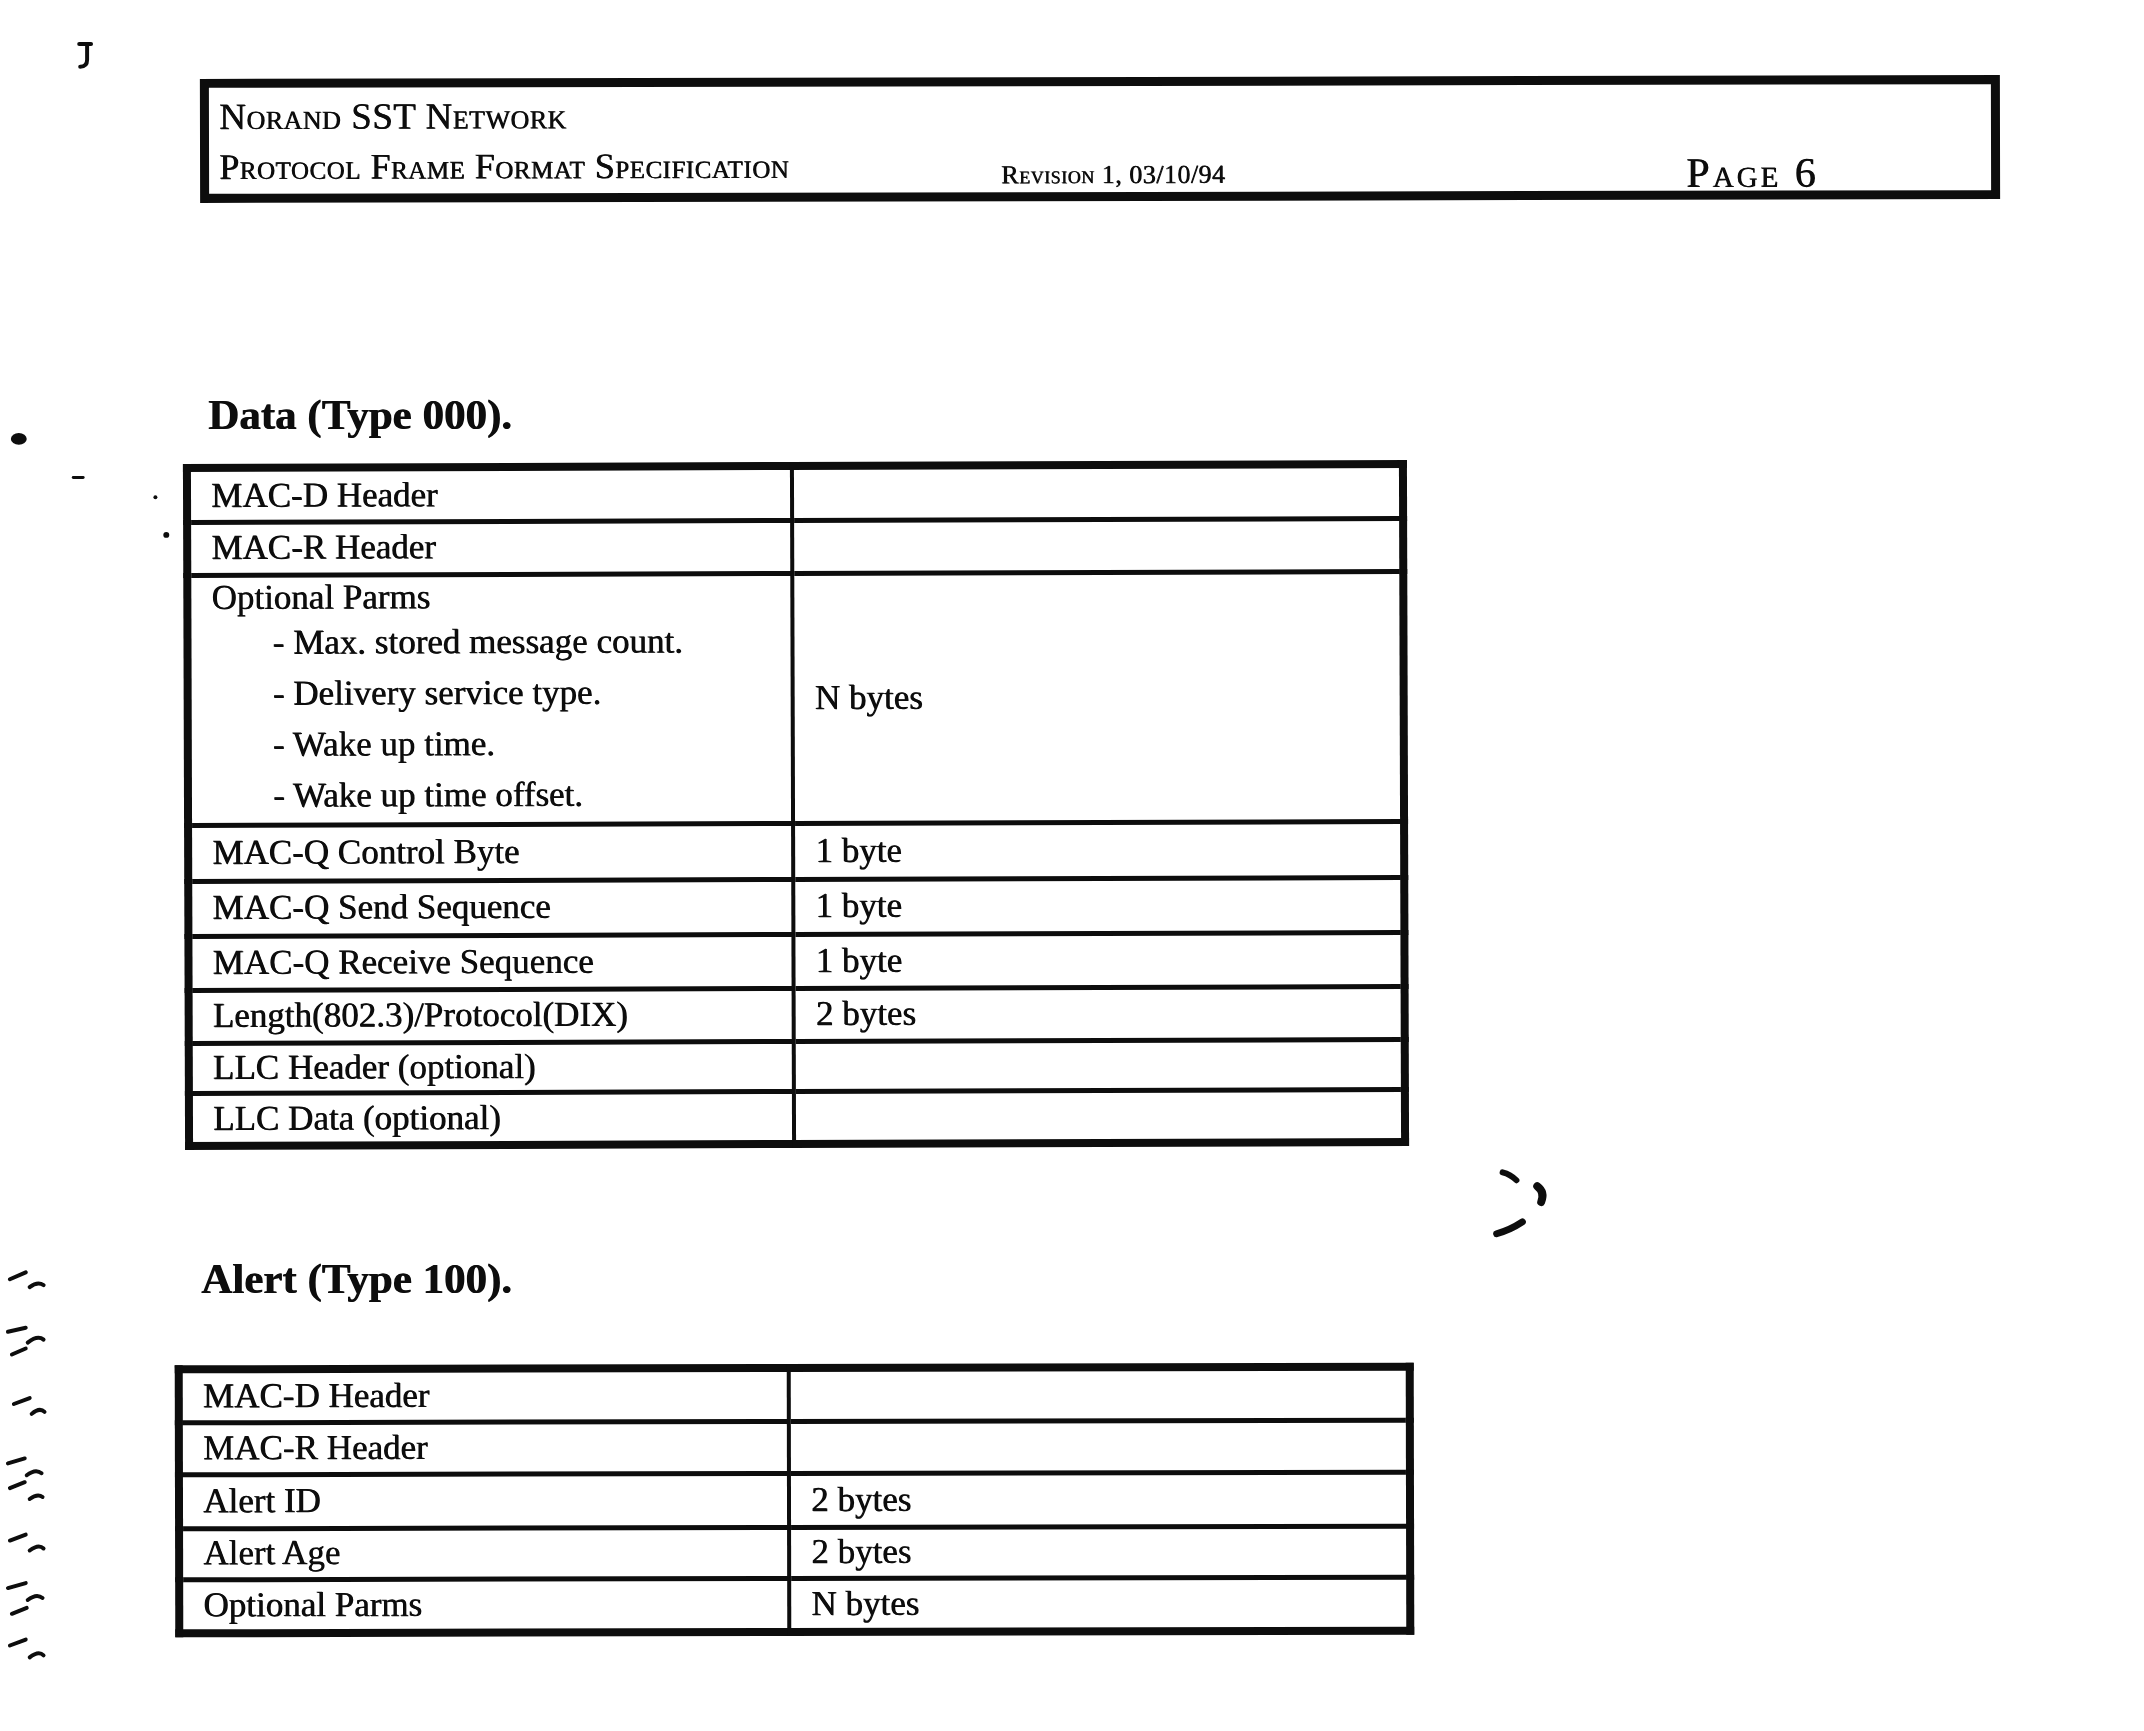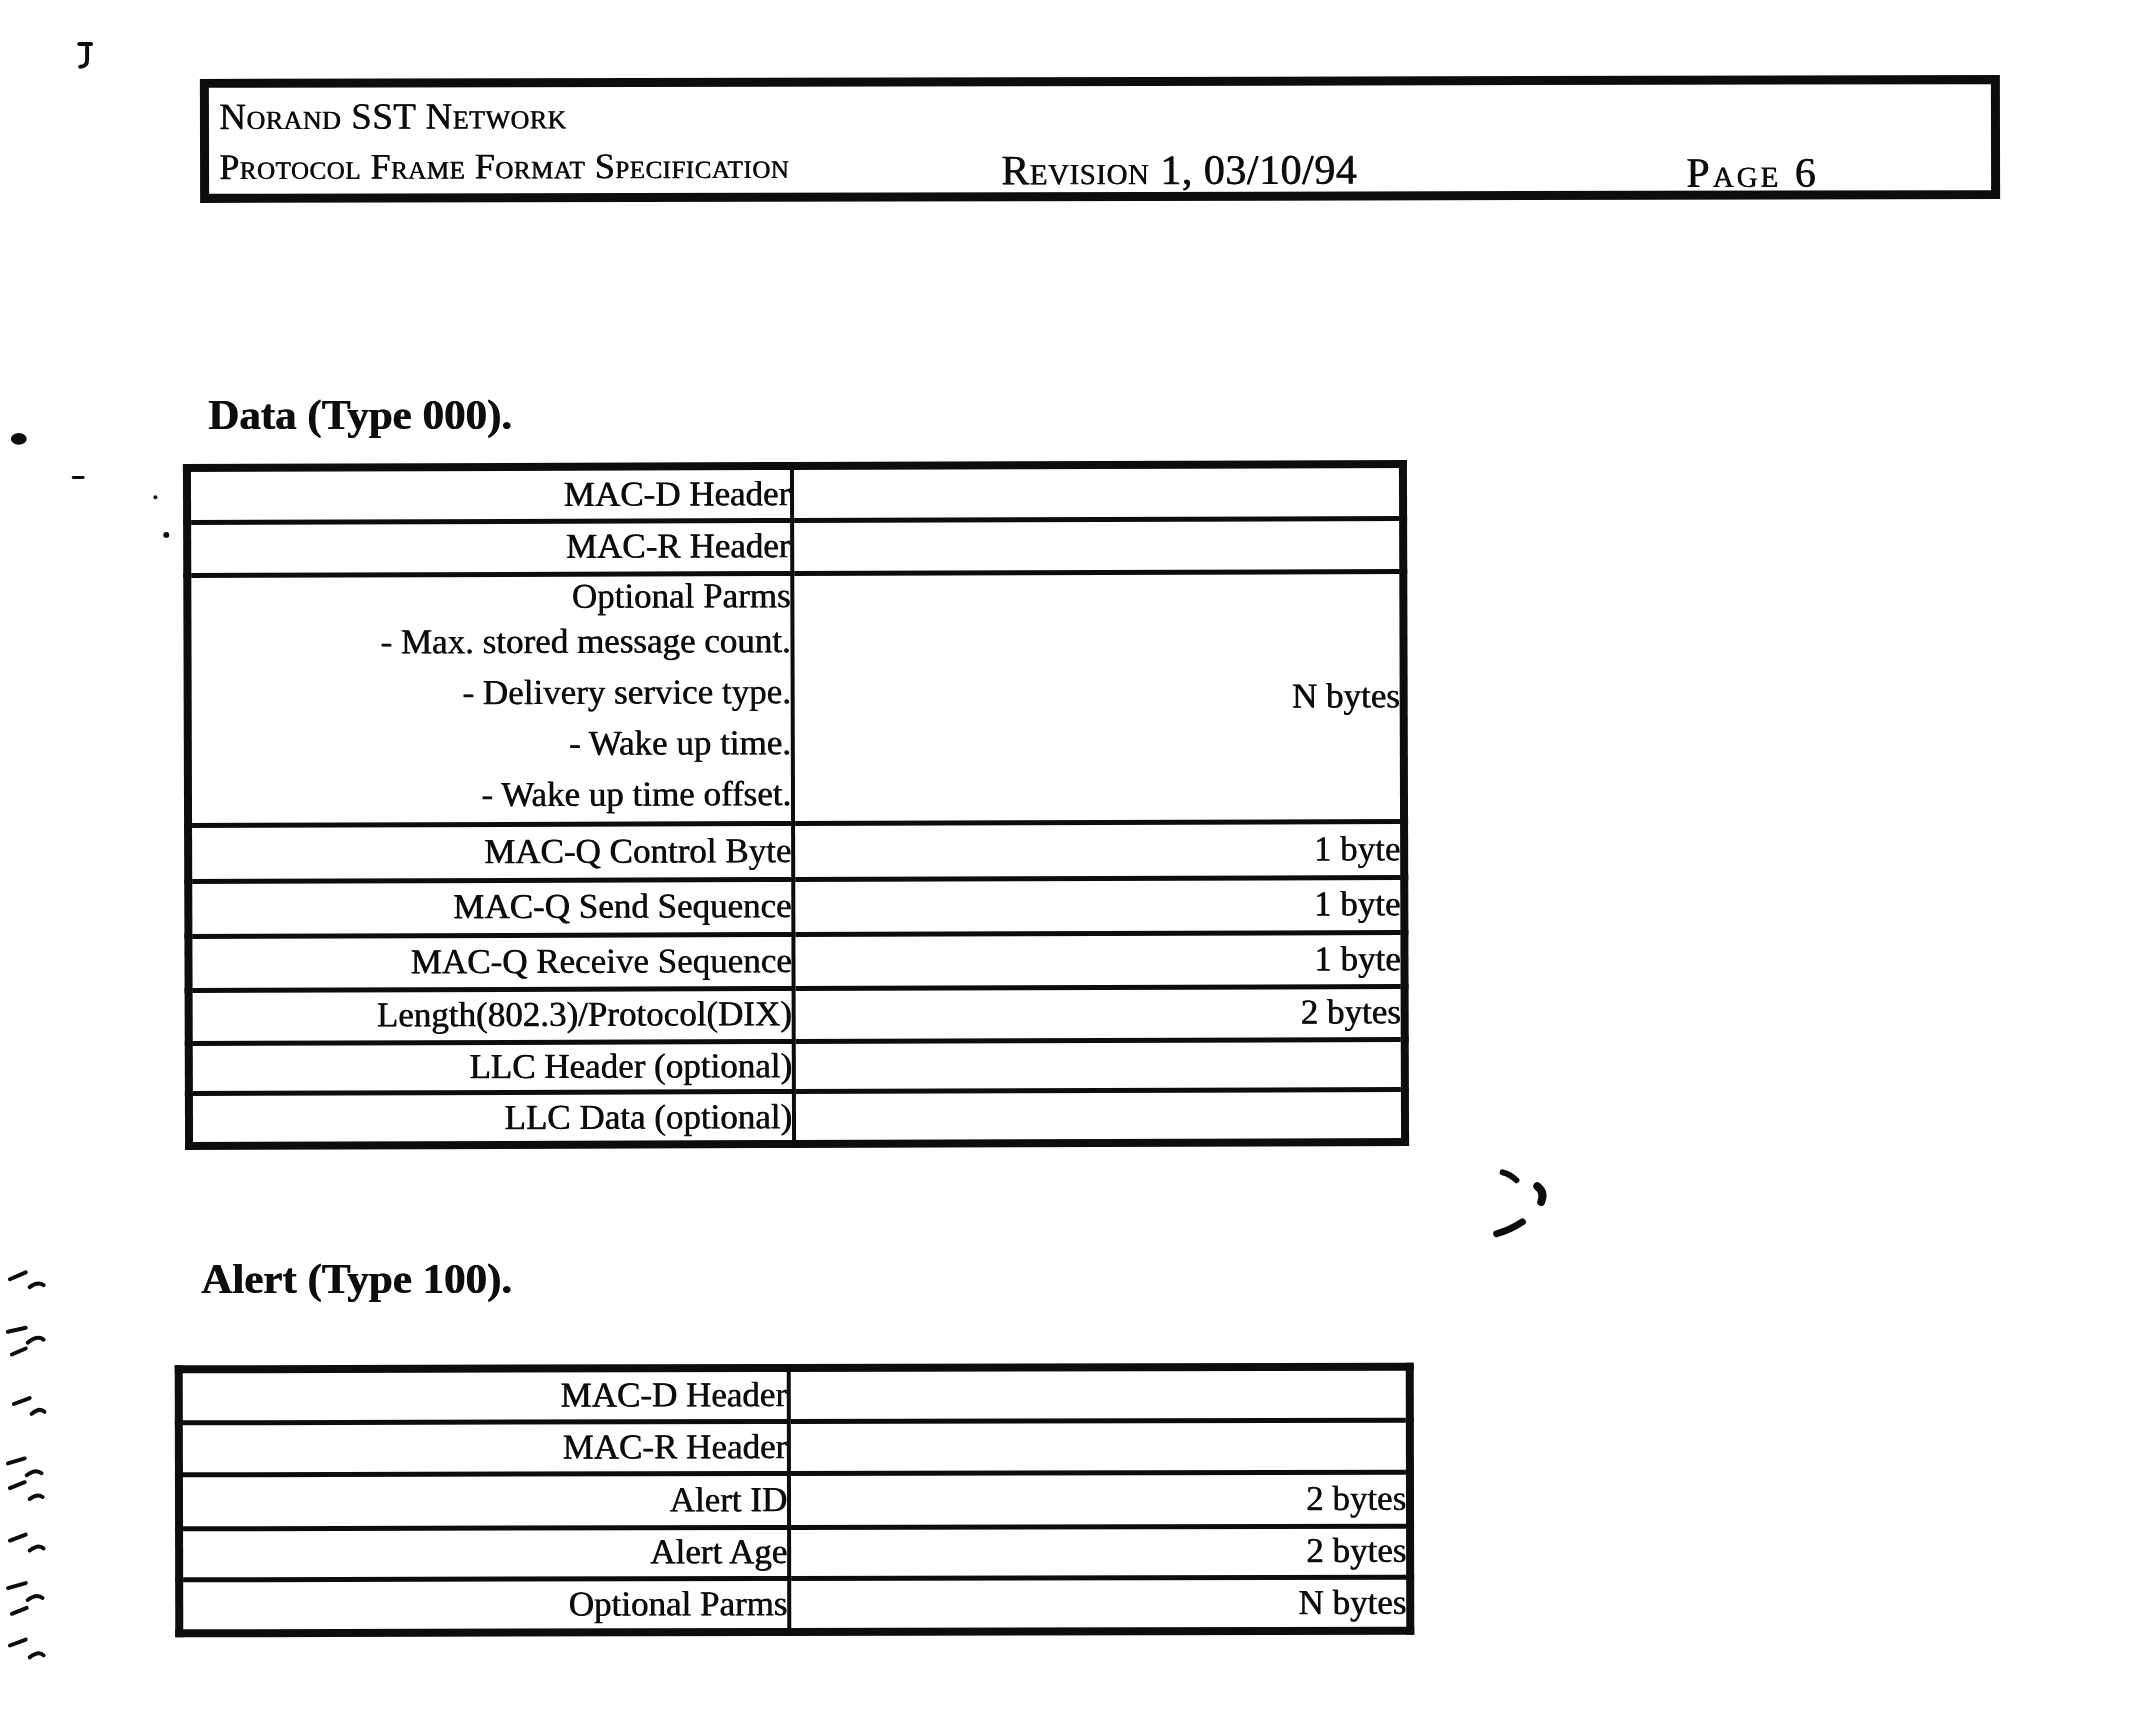--- a/index.html
+++ b/index.html
@@ -3,21 +3,20 @@
 <meta charset="utf-8">
 <style>
   html,body{margin:0;padding:0;background:#e8e8e8;}
   .sheet{
     position:relative;
     width:2144px;height:1732px;
     background:#ffffff;
     font-family:"Liberation Serif","DejaVu Serif",serif;
     color:#0d0d0d;
     overflow:hidden;
-    text-align:right;
   }
   .ink{ text-shadow:0.7px 0.3px 0 currentColor; }
 
   
   .header-box{
     position:absolute; left:200px; top:77px;
     width:1782px; height:106px;
     border:9px solid #0d0d0d;
     transform:rotate(-0.12deg);
   }
@@ -27,22 +26,22 @@
     letter-spacing:0.5px;
   }
   .header-line2{
     position:absolute; left:0; top:61px; width:100%; height:40px;
   }
   .doc-title{
     position:absolute; left:10px; top:0;
     font-variant:small-caps; font-size:36px; line-height:1; letter-spacing:0.5px;
   }
   .doc-revision{
-    position:absolute; left:792px; top:2px;
-    font-variant:small-caps; font-size:42px; line-height:1; letter-spacing:0.5px;
+    position:absolute; left:792px; top:15px;
+    font-variant:small-caps; font-size:26px; line-height:1; letter-spacing:0.5px;
   }
   .doc-page{
     position:absolute; left:1477px; top:6px;
     font-variant:small-caps; font-size:42px; line-height:1; letter-spacing:3px;
   }
 
   
   .section-title{
     position:absolute; left:210px; top:235px;
     font-size:45px; font-weight:bold; line-height:1; letter-spacing:0.3px;

